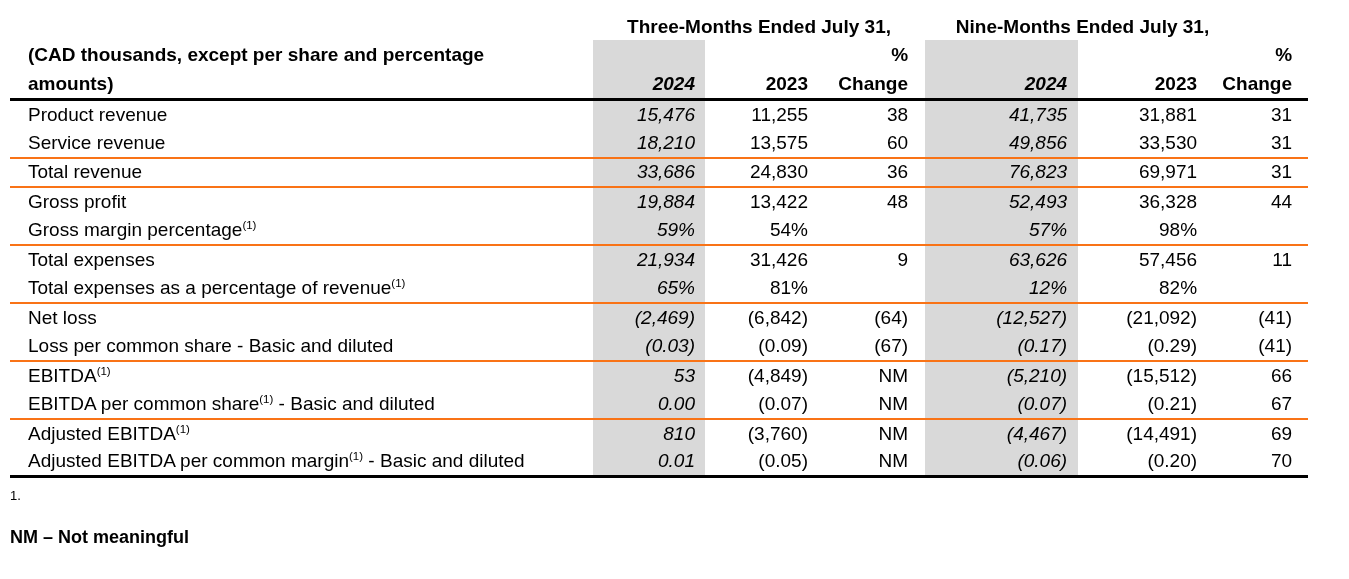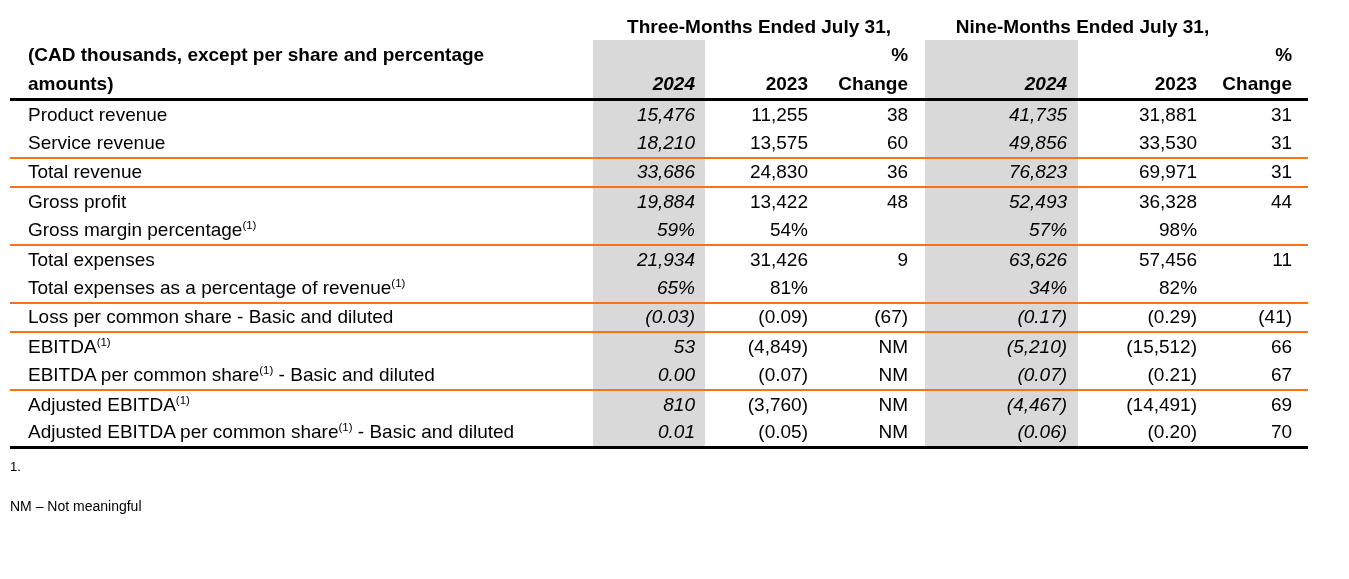--- a/index.html
+++ b/index.html
@@ -37,21 +37,21 @@
   td.pc7 { padding-right:16px; }
 
   tbody td { height:29px; }
   tr.rule td { border-bottom:2px solid #f97316; }
   tr.rule-thick td { border-bottom:3px solid #000; }
 
   sup.fnref { font-size:11.5px; line-height:0; vertical-align:super; }
 
   .footnote { margin-top:10px; font-size:13px; display:flex; align-items:baseline; }
   .fn-num { width:44px; flex:0 0 44px; }
-  .nm-note { margin-top:24px; font-size:14px; }
+  .nm-note { margin-top:24px; font-size:18px;font-weight:bold; }
 </style>
 </head>
 <body>
 
 <div class="doc">
 
   <table class="fin">
     <colgroup>
       <col class="c1">
         <col class="c2">
@@ -156,25 +156,34 @@
         <td class="num pc5 shade">63,626</td>
         <td class="num pc6">57,456</td>
         <td class="num pc7">11</td>
       </tr>
 
       <tr class="rule">
         <td class="lbl"><span>Total expenses as a percentage of revenue</span><sup class="fnref">(1)</sup><span></span></td>
         <td class="num pc2 shade">65%</td>
         <td class="num pc3">81%</td>
         <td class="num pc4"></td>
-        <td class="num pc5 shade">34%</td>
+        <td class="num pc5 shade">12%</td>
         <td class="num pc6">82%</td>
         <td class="num pc7"></td>
       </tr>
 
+      <tr>
+        <td class="lbl"><span>Net loss</span><sup class="fnref"></sup><span></span></td>
+        <td class="num pc2 shade">(2,469)</td>
+        <td class="num pc3">(6,842)</td>
+        <td class="num pc4">(64)</td>
+        <td class="num pc5 shade">(12,527)</td>
+        <td class="num pc6">(21,092)</td>
+        <td class="num pc7">(41)</td>
+      </tr>
 
       <tr class="rule">
         <td class="lbl"><span>Loss per common share - Basic and diluted</span><sup class="fnref"></sup><span></span></td>
         <td class="num pc2 shade">(0.03)</td>
         <td class="num pc3">(0.09)</td>
         <td class="num pc4">(67)</td>
         <td class="num pc5 shade">(0.17)</td>
         <td class="num pc6">(0.29)</td>
         <td class="num pc7">(41)</td>
       </tr>
@@ -203,21 +212,21 @@
         <td class="lbl"><span>Adjusted EBITDA</span><sup class="fnref">(1)</sup><span></span></td>
         <td class="num pc2 shade">810</td>
         <td class="num pc3">(3,760)</td>
         <td class="num pc4">NM</td>
         <td class="num pc5 shade">(4,467)</td>
         <td class="num pc6">(14,491)</td>
         <td class="num pc7">69</td>
       </tr>
 
       <tr class="rule-thick">
-        <td class="lbl"><span>Adjusted EBITDA per common share</span><sup class="fnref">(1)</sup><span> - Basic and diluted</span></td>
+        <td class="lbl"><span>Adjusted EBITDA per common margin</span><sup class="fnref">(1)</sup><span> - Basic and diluted</span></td>
         <td class="num pc2 shade">0.01</td>
         <td class="num pc3">(0.05)</td>
         <td class="num pc4">NM</td>
         <td class="num pc5 shade">(0.06)</td>
         <td class="num pc6">(0.20)</td>
         <td class="num pc7">70</td>
       </tr>
 
     </tbody>
   </table>

